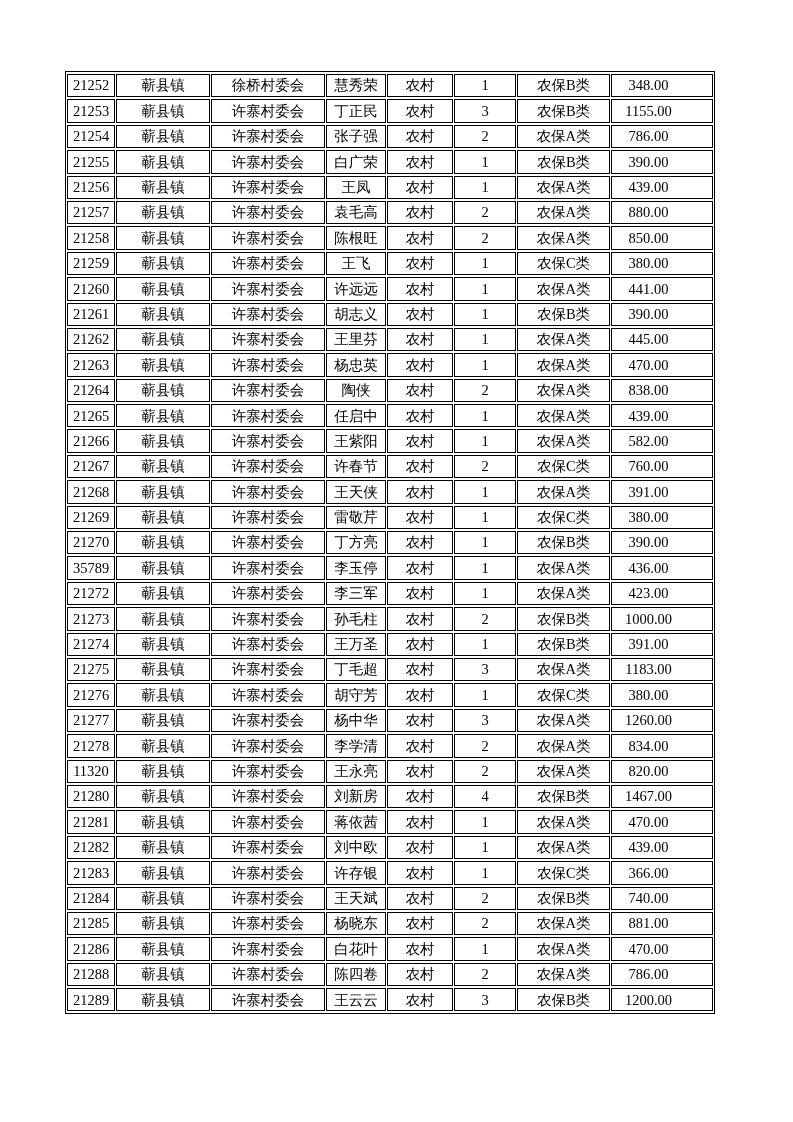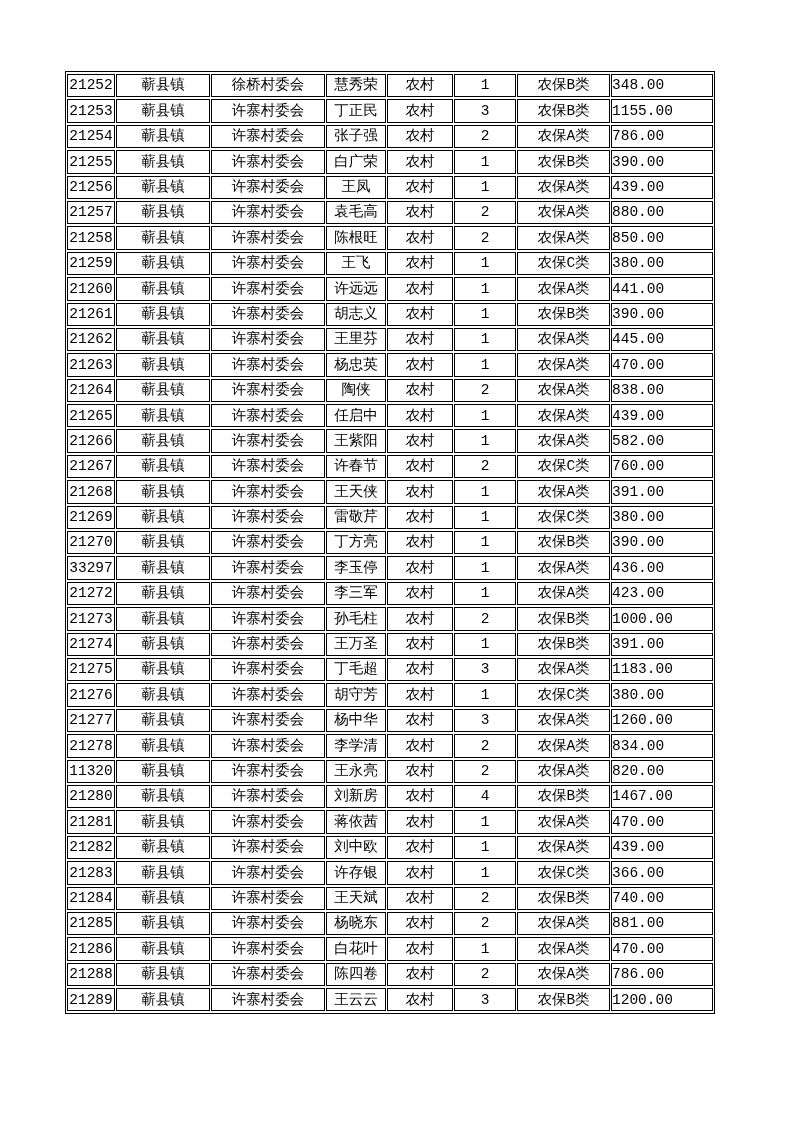--- a/index.html
+++ b/index.html
@@ -5,21 +5,21 @@
   html, body {
     margin: 0;
     padding: 0;
     background: #ffffff;
   }
   .sheet {
     position: relative;
     width: 793px;
     height: 1122px;
     background: #ffffff;
-    font-family: Liberation Mono, monospace;
+    font-family: Liberation Serif, serif;
     color: #000000;
     overflow: hidden;
   }
   table.grid {
     position: absolute;
     left: 65px;
     top: 71px;
     width: 650px;
     table-layout: fixed;
     border-collapse: separate;
@@ -32,21 +32,21 @@
     height: 23.4px;
     padding: 0;
     font-size: 14.5px;
     line-height: 1;
     text-align: center;
     vertical-align: middle;
     white-space: nowrap;
     overflow: hidden;
   }
   table.grid td.amount {
-    text-align: left;
+    text-align: center;
     padding-right: 27px;
   }
 </style>
 </head>
 <body>
 
 <div class="sheet">
   <table class="grid">
     <colgroup>
       <col style="width:48px">
@@ -243,21 +243,21 @@
           <td>21270</td>
           <td>蕲县镇</td>
           <td>许寨村委会</td>
           <td>丁方亮</td>
           <td>农村</td>
           <td>1</td>
           <td>农保B类</td>
           <td class="amount">390.00</td>
         </tr>
         <tr>
-          <td>33297</td>
+          <td>35789</td>
           <td>蕲县镇</td>
           <td>许寨村委会</td>
           <td>李玉停</td>
           <td>农村</td>
           <td>1</td>
           <td>农保A类</td>
           <td class="amount">436.00</td>
         </tr>
         <tr>
           <td>21272</td>

